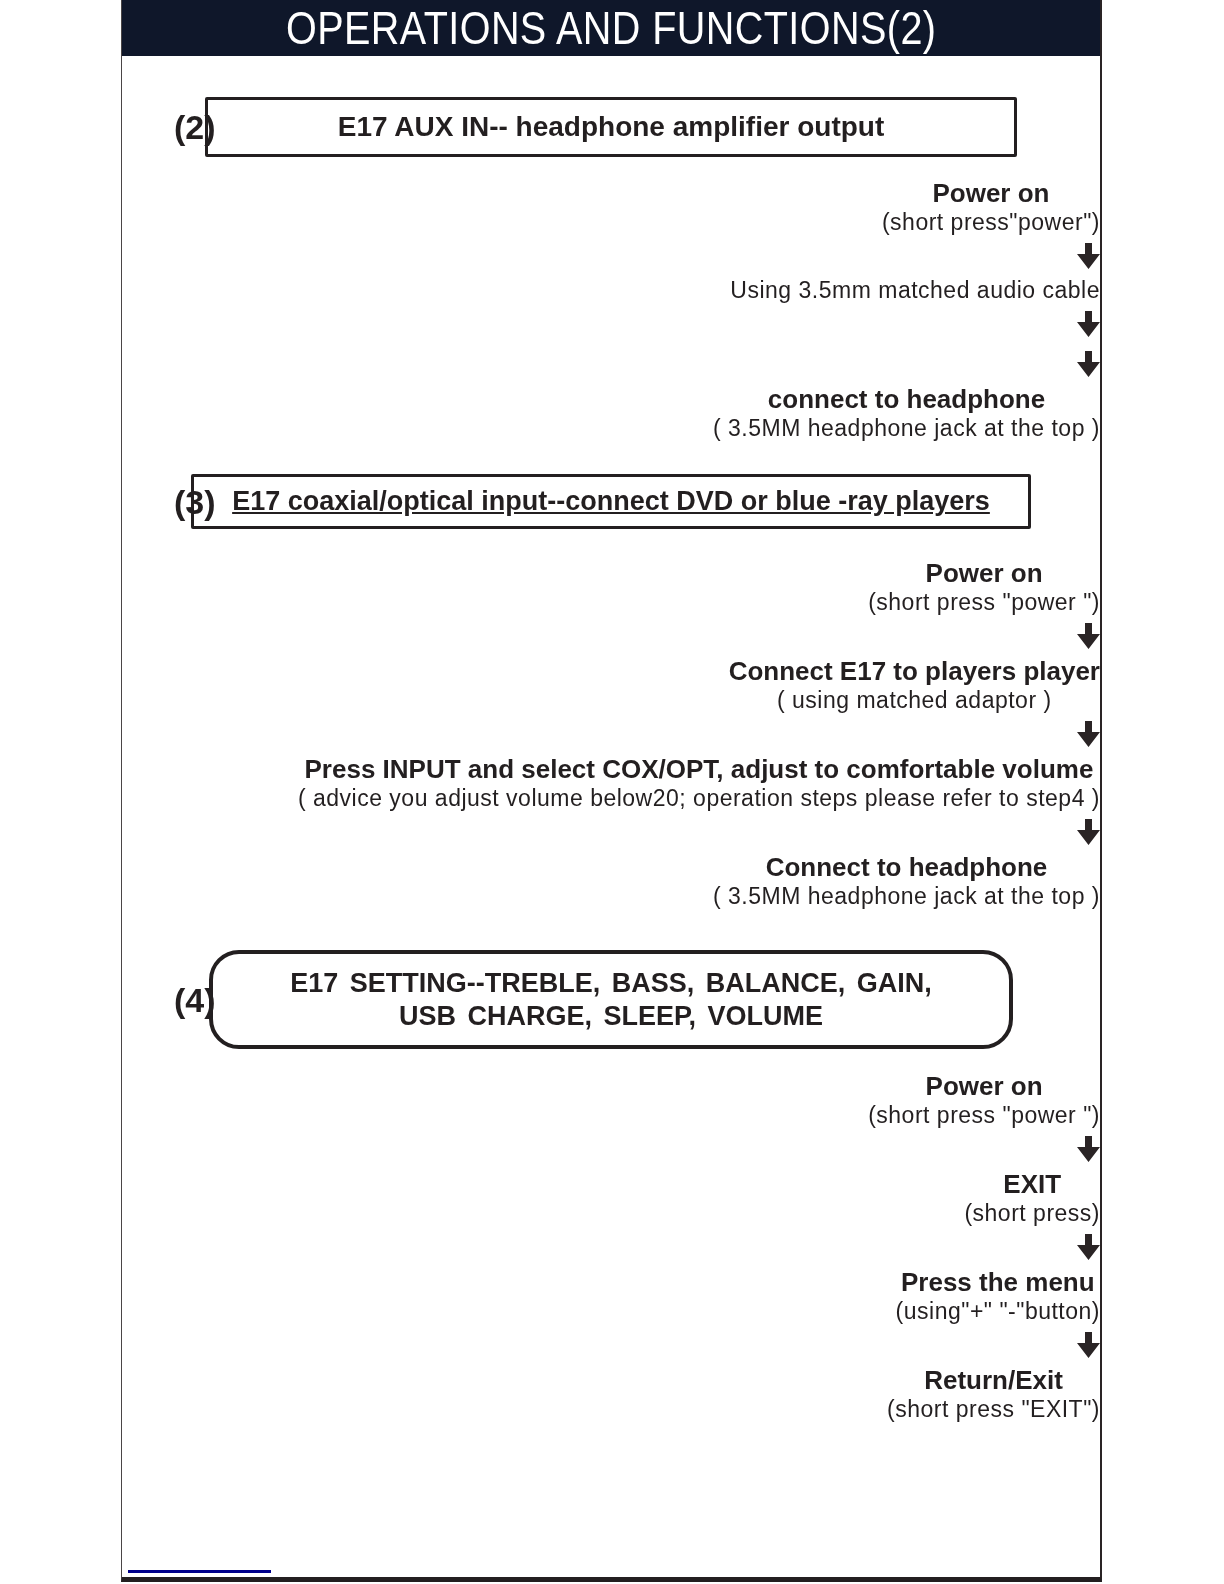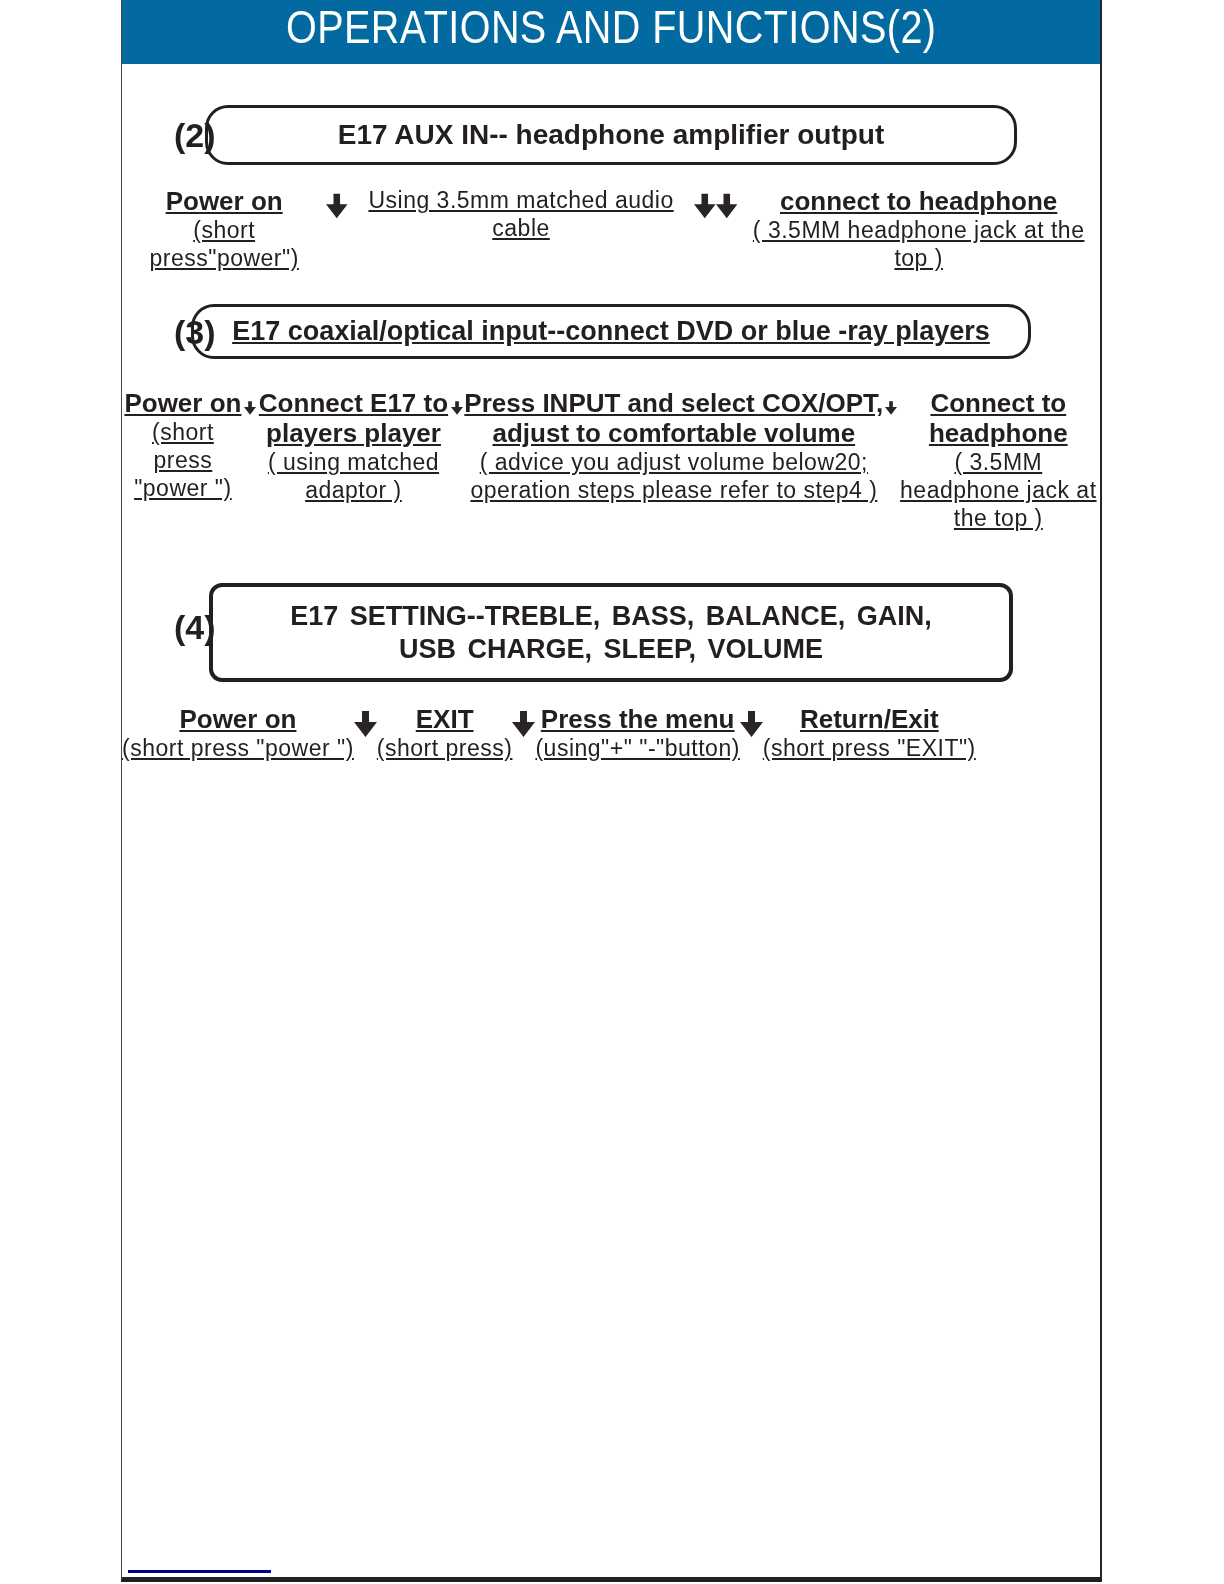--- a/index.html
+++ b/index.html
@@ -5,33 +5,33 @@
   html,body{margin:0;padding:0;background:#ffffff;}
   body{
     width:1224px;height:1584px;position:relative;overflow:hidden;
     font-family:"Liberation Sans","DejaVu Sans",sans-serif;color:#231f20;
   }
   .frame{
     position:absolute;left:121px;top:0;width:981px;height:1582px;
     box-sizing:border-box;background:#ffffff;
     border-left:1px solid #4a4546;border-right:2px solid #2a2425;border-bottom:5px solid #231f20;
   }
-  .titlebar{height:64px;background:#0369a1;display:flex;align-items:flex-start;justify-content:center;}
+  .titlebar{height:56px;background:#0f172a;display:flex;align-items:center;justify-content:center;}
   .page-title{color:#ffffff;font-size:46px;font-weight:400;white-space:nowrap;transform:scaleX(0.86);letter-spacing:0.5px;}
   .boxrow{position:relative;display:flex;justify-content:center;}
   .seclabel{position:absolute;left:52px;top:50%;transform:translateY(-50%);font-size:34px;font-weight:bold;}
   .box{
-    border:3px solid #231f20;border-radius:23px;background:#ffffff;
+    border:3px solid #231f20;border-radius:2px;background:#ffffff;
     display:flex;flex-direction:column;justify-content:center;align-items:center;
     text-align:center;font-weight:bold;
   }
   .box-2{width:806px;height:54px;font-size:28px;}
   .box-3{width:834px;height:49px;font-size:27px;text-decoration:underline;}
-  .box-4{width:796px;height:91px;font-size:27px;line-height:33px;border-radius:13px;border-width:4px;word-spacing:4px;margin-top:11px;}
-  .flow{display:flex;flex-direction:row;align-items:flex-start;text-decoration:underline;}
+  .box-4{width:796px;height:91px;font-size:27px;line-height:33px;border-radius:30px;border-width:4px;word-spacing:4px;}
+  .flow{display:flex;flex-direction:column;align-items:flex-end;}
   .step{text-align:center;}
   .step-title{font-weight:bold;font-size:26px;line-height:30px;}
   .step-note{font-size:23px;line-height:28px;letter-spacing:0.5px;}
   .arrow{margin:7px 0;display:block;}
   .arrow path{fill:#2a2425;}
   .s2 .boxrow{margin-top:41px;}
   .s2 .flow{margin-top:21px;}
   .s3 .boxrow{margin-top:32px;}
   .s3 .flow{margin-top:29px;}
   .s4 .boxrow{margin-top:40px;}

